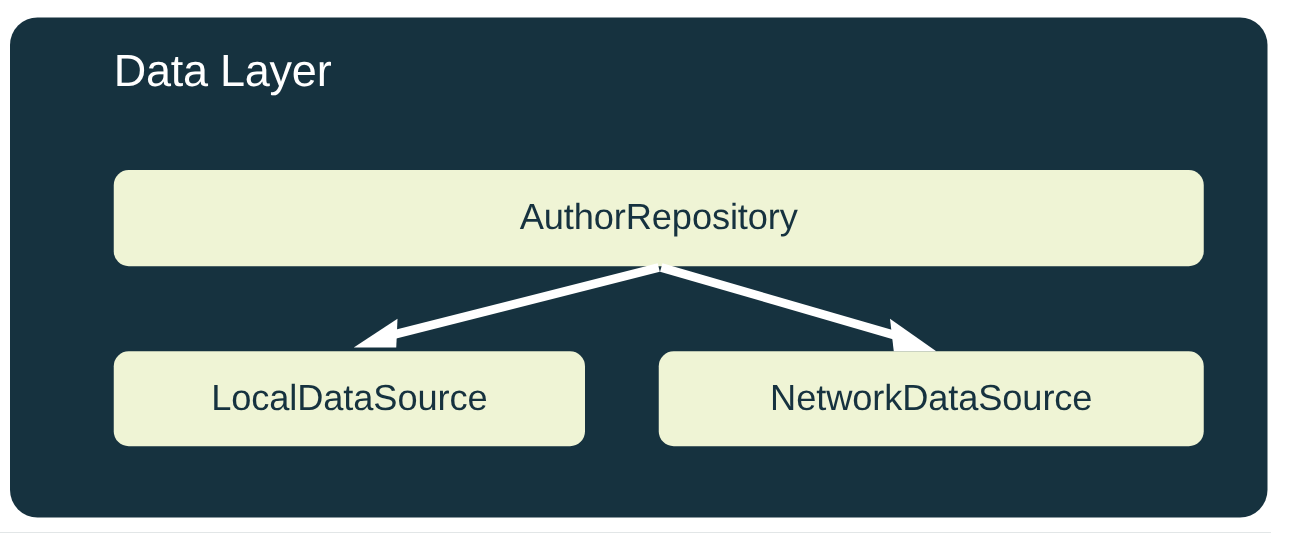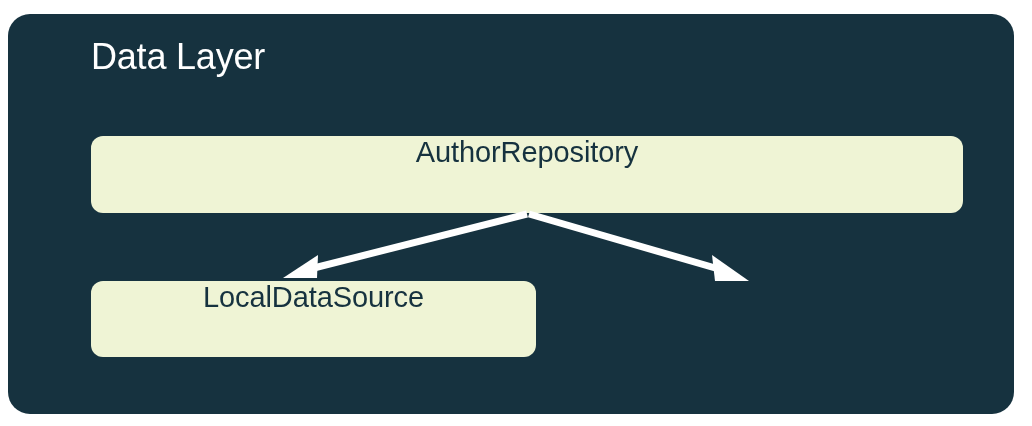--- a/index.html
+++ b/index.html
@@ -46,39 +46,40 @@
     white-space: nowrap;
   }
 
   
   .node {
     position: absolute;
     background: #eff4d5;
     border-radius: 12px;
     color: #16323f;
     display: flex;
+    align-items: center;
     justify-content: center;
     font-size: 29px;
     font-weight: 400;
     letter-spacing: -0.1px;
     box-sizing: border-box;
     white-space: nowrap;
   }
 
   .node-repository {
     left: 91px;
     top: 136px;
     width: 872px;
     height: 77px;
   }
 
   .node-local {
     left: 91px;
     top: 281px;
-    width: 445px;
+    width: 377px;
     height: 76px;
   }
 
   .node-network {
     left: 527px;
     top: 281px;
     width: 436px;
     height: 76px;
   }
 
@@ -104,20 +105,23 @@
   <div class="panel-title">Data Layer</div>
 
   <div class="node node-repository">
     <span>AuthorRepository</span>
   </div>
 
   <div class="node node-local">
     <span>LocalDataSource</span>
   </div>
 
+  <div class="node node-network">
+    <span>NetworkDataSource</span>
+  </div>
 
   <svg class="arrows" viewBox="0 0 1032 426">
 
     <g>
       <line x1="527" y1="214" x2="302" y2="271" stroke="#ffffff" stroke-width="7" stroke-linecap="butt"></line>
       <polygon points="283,278 318,255 317,278" fill="#ffffff"></polygon>
     </g>
 
     <g>
       <line x1="529" y1="214" x2="729" y2="272" stroke="#ffffff" stroke-width="7" stroke-linecap="butt"></line>

